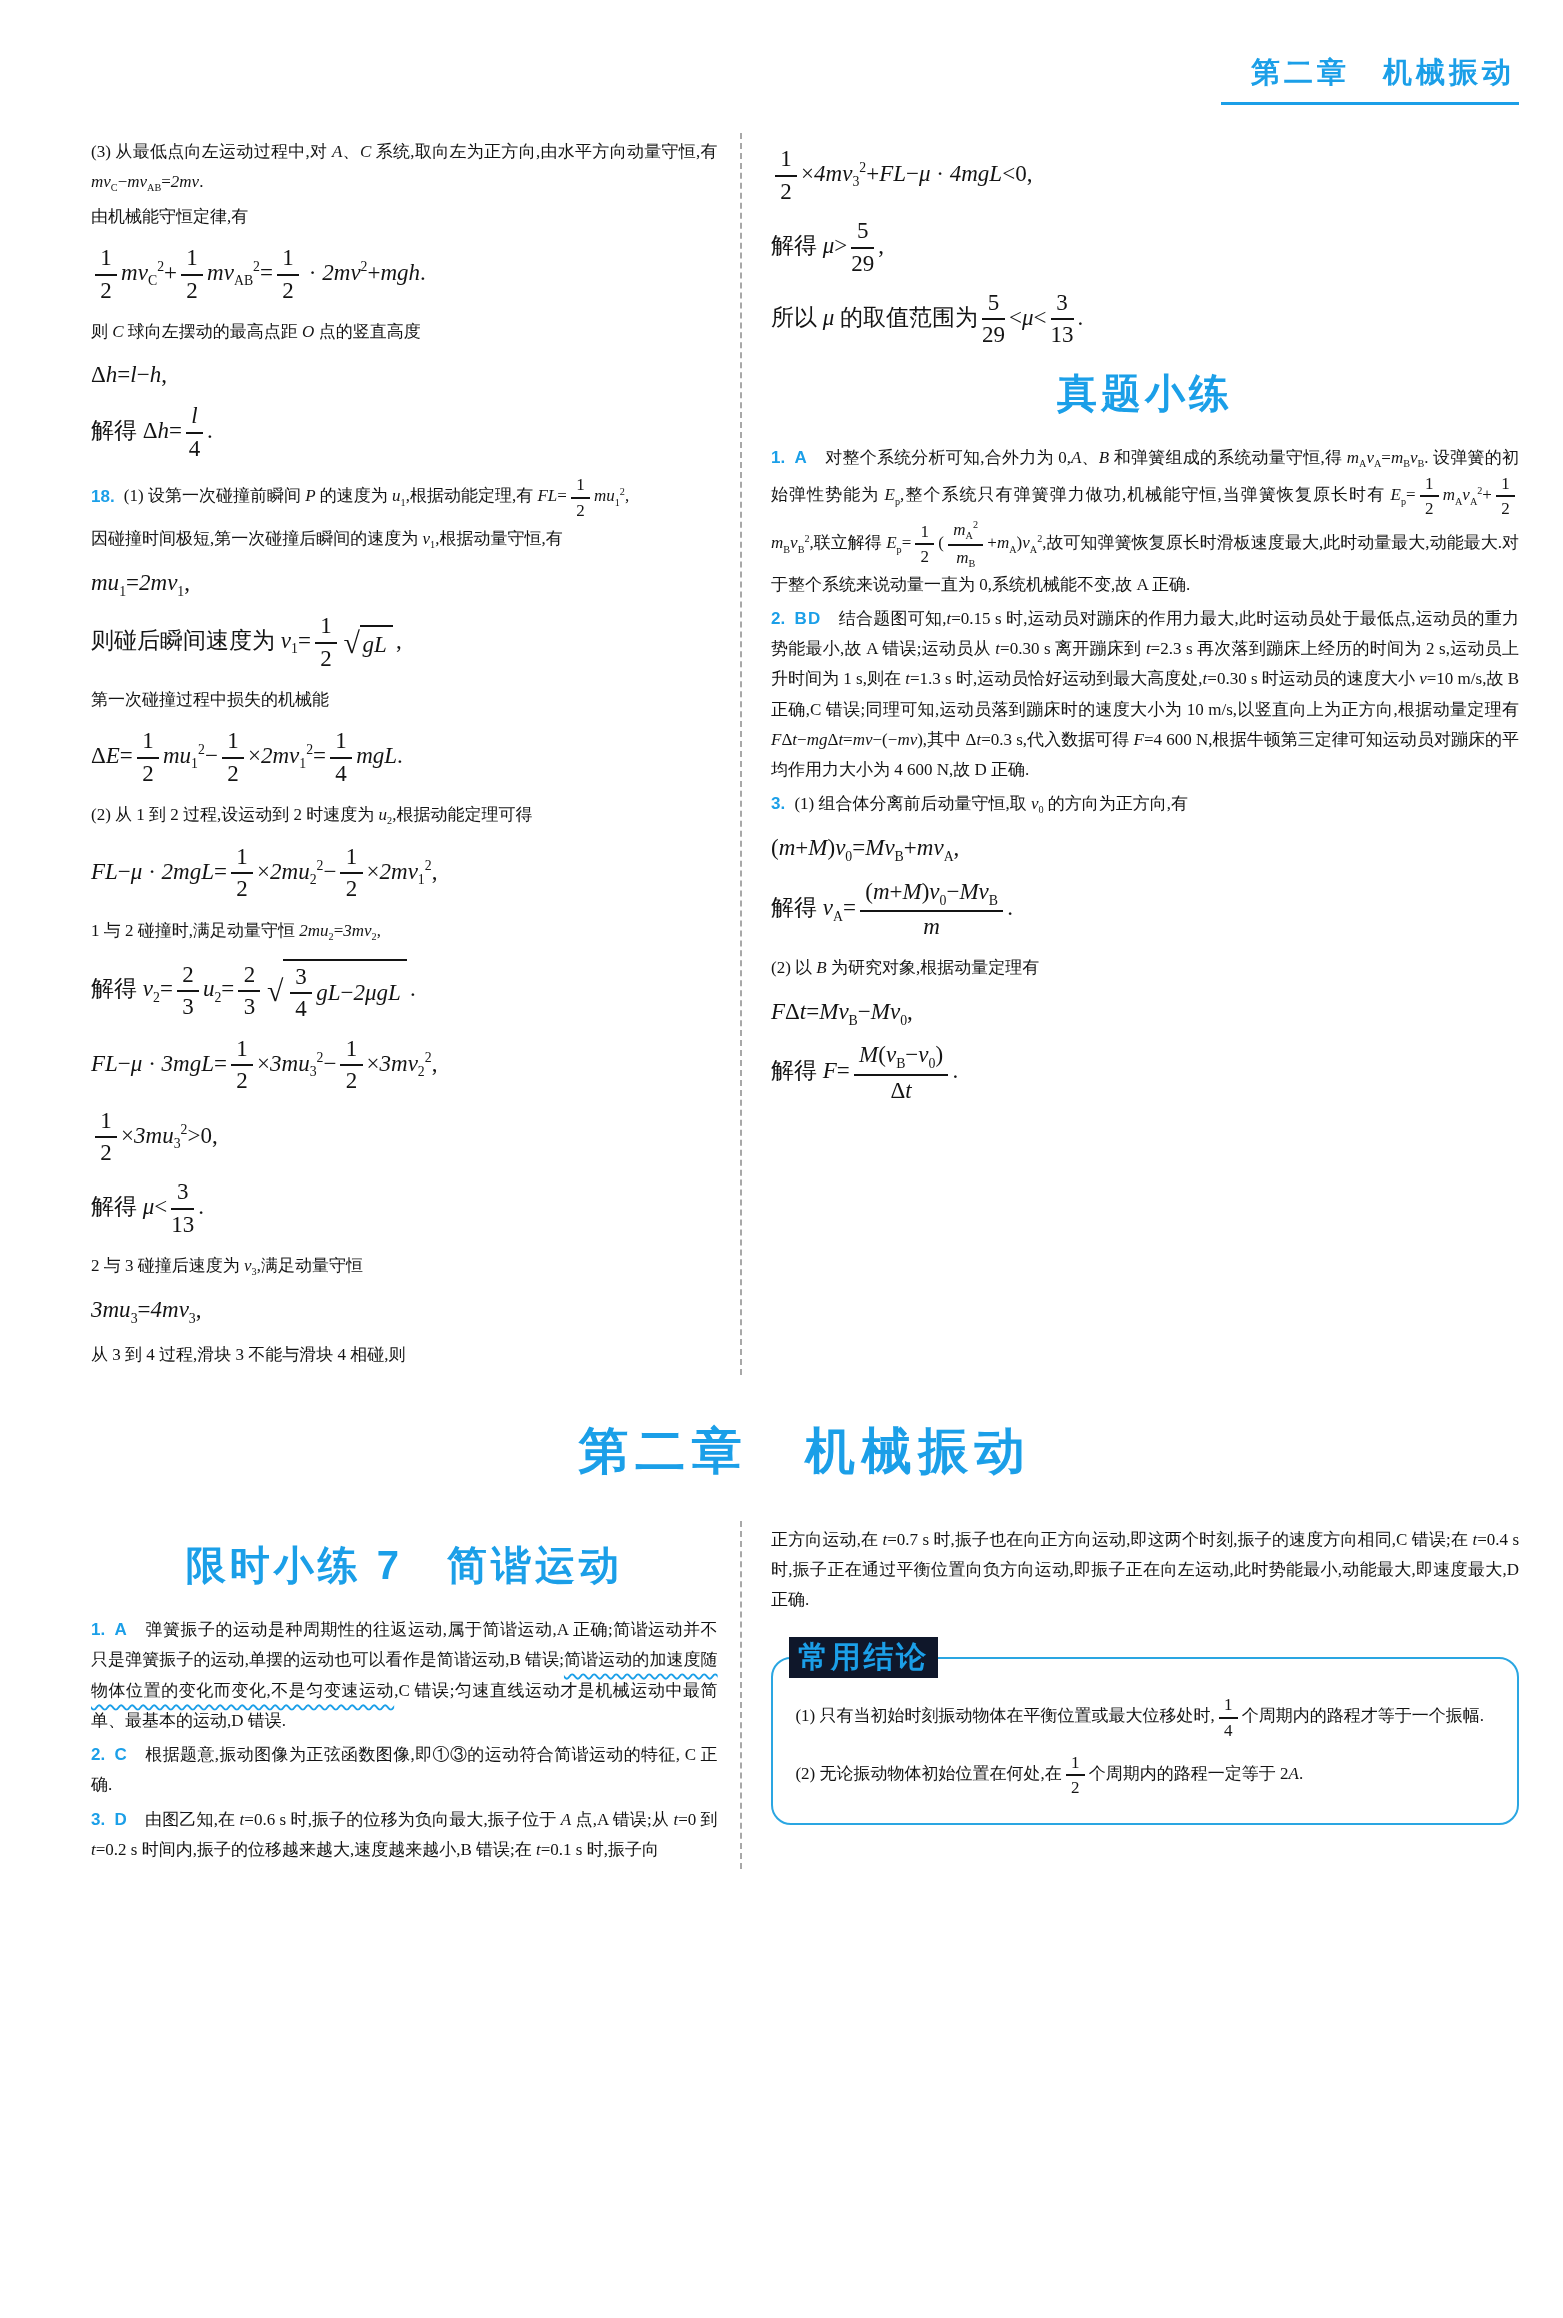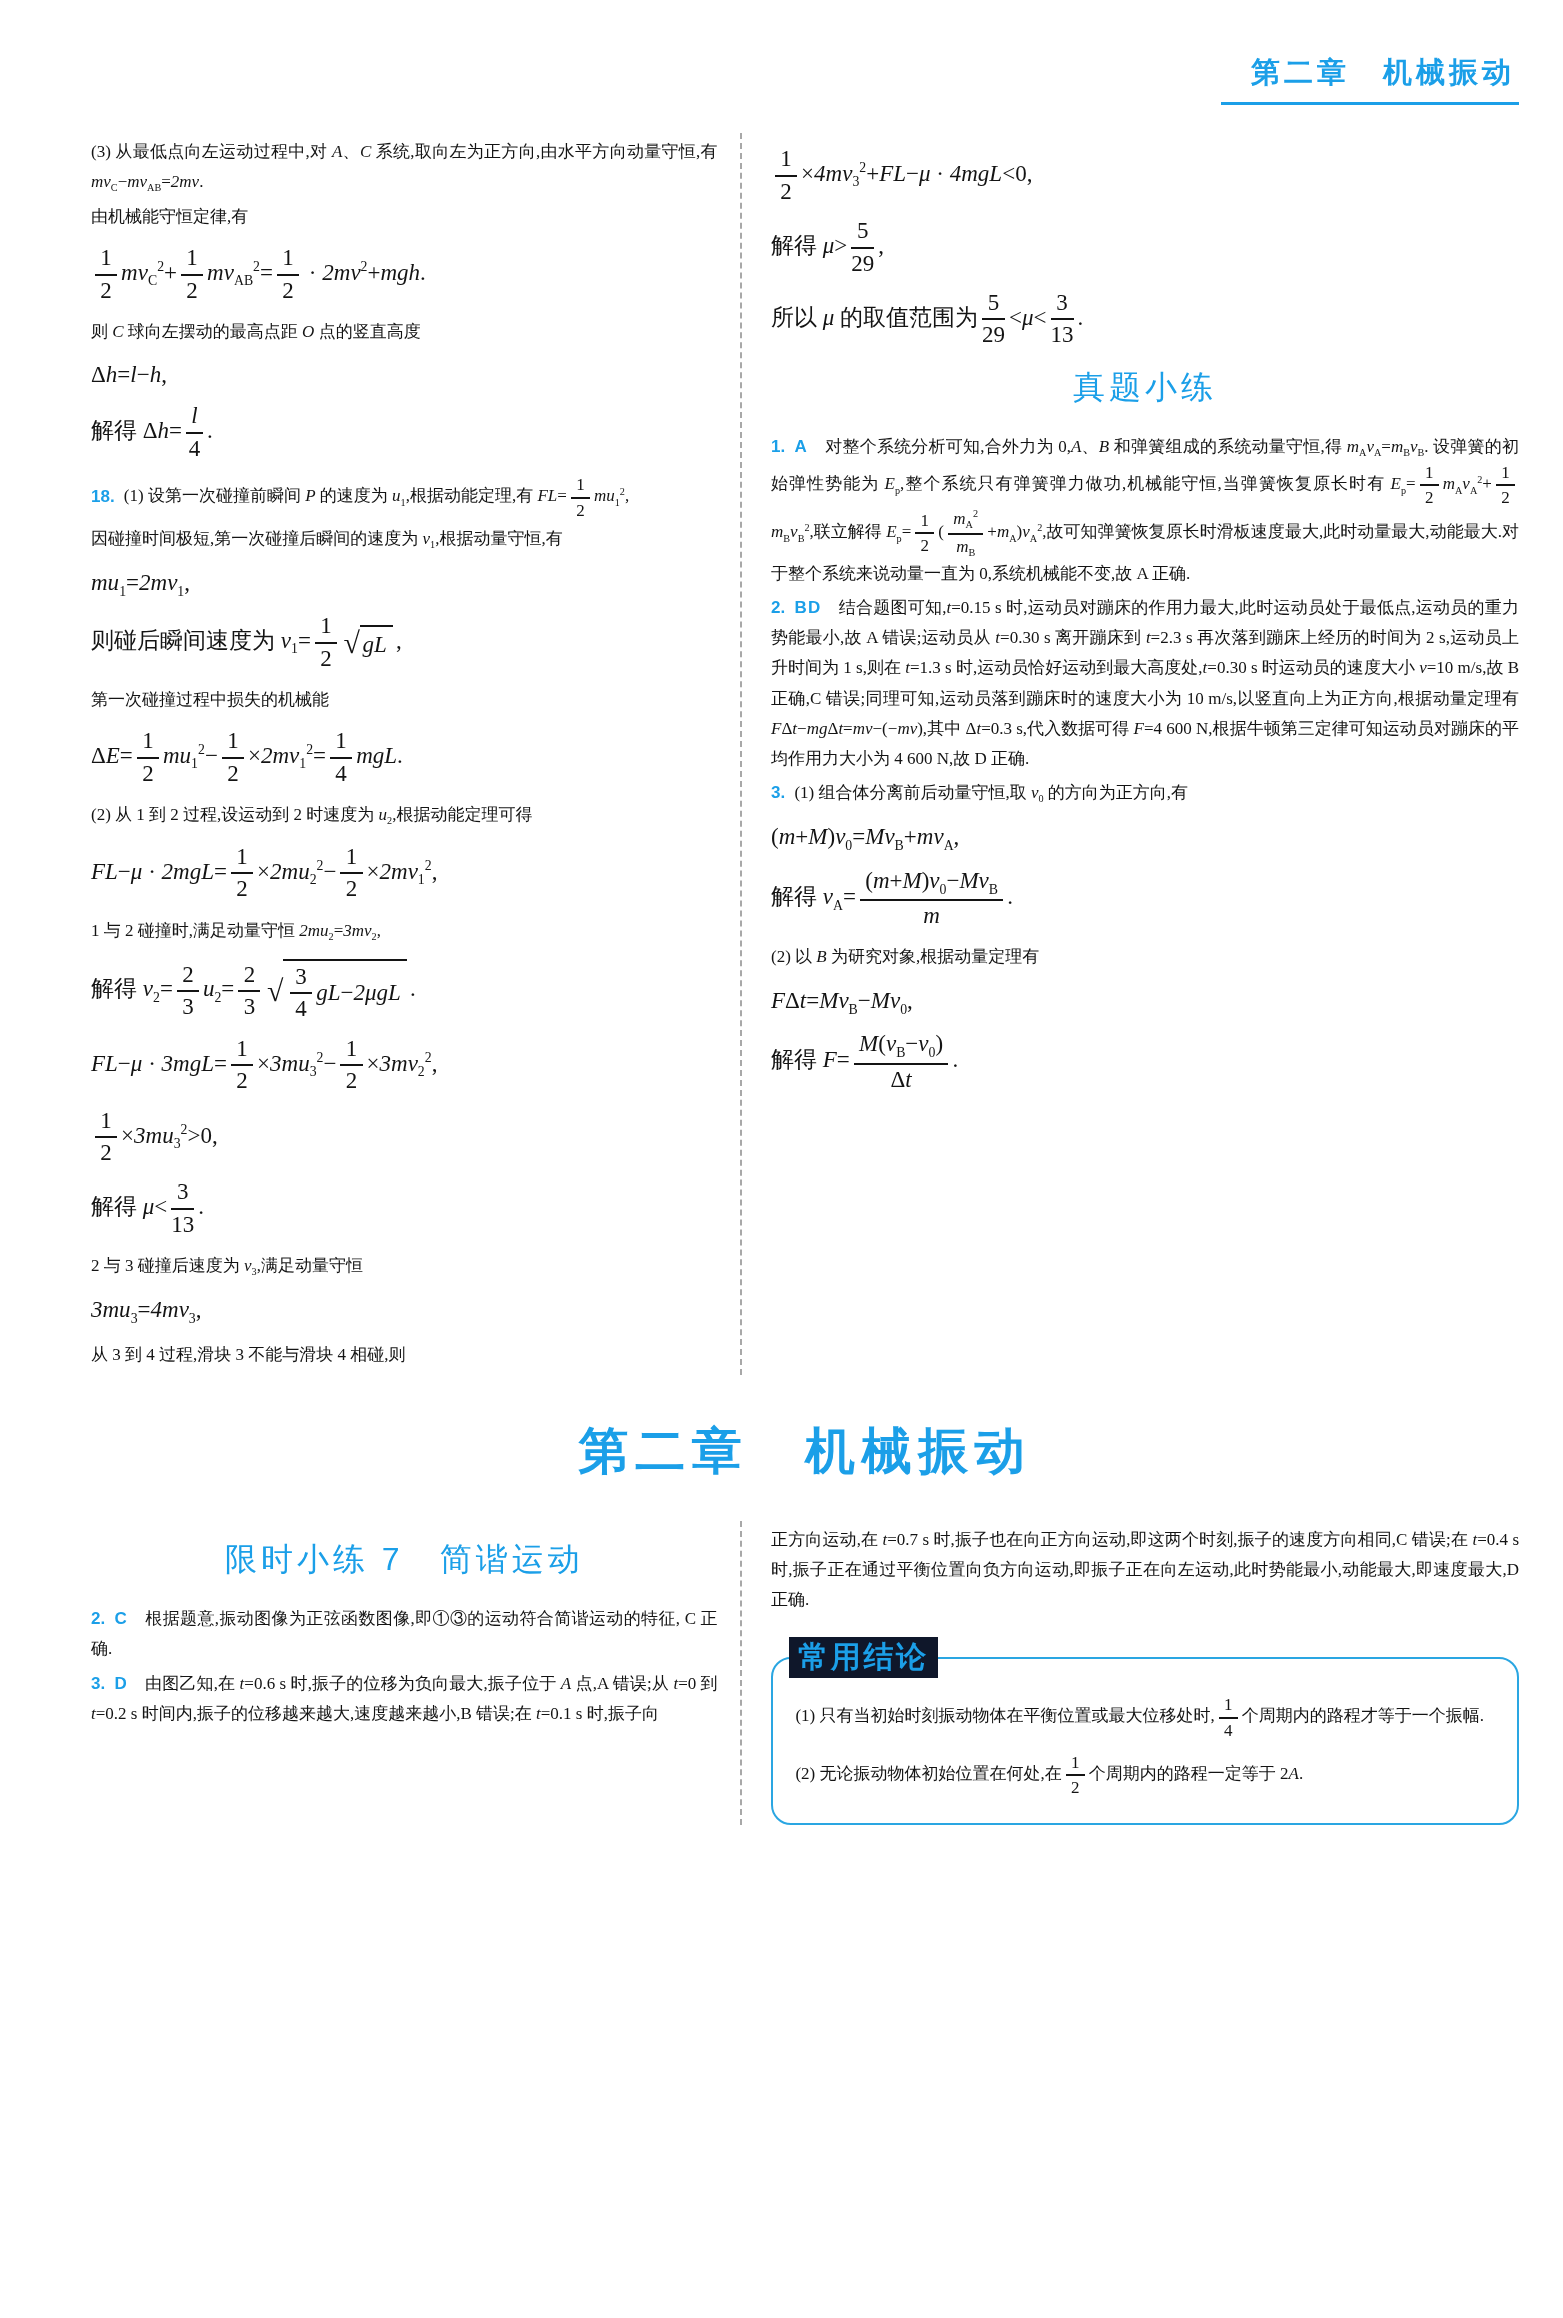--- a/index.html
+++ b/index.html
@@ -34,22 +34,22 @@
     border-bottom:3.3px solid var(--blue);
     padding:0 4px 9.2px 30px;min-width:250px;text-align:center;
   }
   
   .cols{display:flex;align-items:stretch;}
   .col-l{flex:0 0 649px;padding-right:22.4px;box-sizing:border-box;}
   .col-r{flex:1;border-left:2px dashed #a8a8a8;padding-left:29px;box-sizing:border-box;}
   .para{font-size:17px;line-height:1.78;text-align:justify;margin:4px 0;}
   .formula{font-size:23px;line-height:1.3;margin:13px 0;text-align:left;}
   .col-heading{
-    font-family:"Liberation Sans","DejaVu Sans",sans-serif;font-weight:normal;
-    color:var(--blue);font-size:32px;text-align:center;letter-spacing:4px;
+    font-family:"Liberation Sans","DejaVu Sans",sans-serif;font-weight:bold;
+    color:var(--blue);font-size:40px;text-align:center;letter-spacing:4px;
     margin:17px 0 22.4px;
   }
   .qnum,.qans{
     color:var(--blue);font-weight:bold;
     font-family:"Liberation Sans","DejaVu Sans",sans-serif;
   }
   .qnum{margin-right:9.2px;}
   .qans{margin-right:17px;letter-spacing:1.3px;}
   
   .mi{font-style:italic;}
@@ -231,20 +231,21 @@
             <span class="fbot">Δ<span class="mi">t</span></span>
           </span>.</p>
       </div>
   </div>
 
   <div class="chapter-title">第二章　机械振动</div>
 
   <div class="cols">
     <div class="col-l">
         <div class="col-heading">限时小练 7　简谐运动</div>
+        <p class="para"><span class="qnum">1.</span><span class="qans">A</span>弹簧振子的运动是种周期性的往返运动,属于简谐运动,A 正确;简谐运动并不只是弹簧振子的运动,单摆的运动也可以看作是简谐运动,B 错误;<span class="wavy">简谐运动的加速度随物体位置的变化而变化,不是匀变速运动</span>,C 错误;匀速直线运动才是机械运动中最简单、最基本的运动,D 错误.</p>
         <p class="para"><span class="qnum">2.</span><span class="qans">C</span>根据题意,振动图像为正弦函数图像,即①③的运动符合简谐运动的特征, C 正确.</p>
         <p class="para"><span class="qnum">3.</span><span class="qans">D</span>由图乙知,在 <span class="mi">t</span>=0.6 s 时,振子的位移为负向最大,振子位于 <span class="mi">A</span> 点,A 错误;从 <span class="mi">t</span>=0 到 <span class="mi">t</span>=0.2 s 时间内,振子的位移越来越大,速度越来越小,B 错误;在 <span class="mi">t</span>=0.1 s 时,振子向</p>
       </div>
     <div class="col-r">
       <div>
           <p class="para">正方向运动,在 <span class="mi">t</span>=0.7 s 时,振子也在向正方向运动,即这两个时刻,振子的速度方向相同,C 错误;在 <span class="mi">t</span>=0.4 s 时,振子正在通过平衡位置向负方向运动,即振子正在向左运动,此时势能最小,动能最大,即速度最大,D 正确.</p>
         </div>
       <div class="box">
         <span class="box-label">常用结论</span>
         <div>

